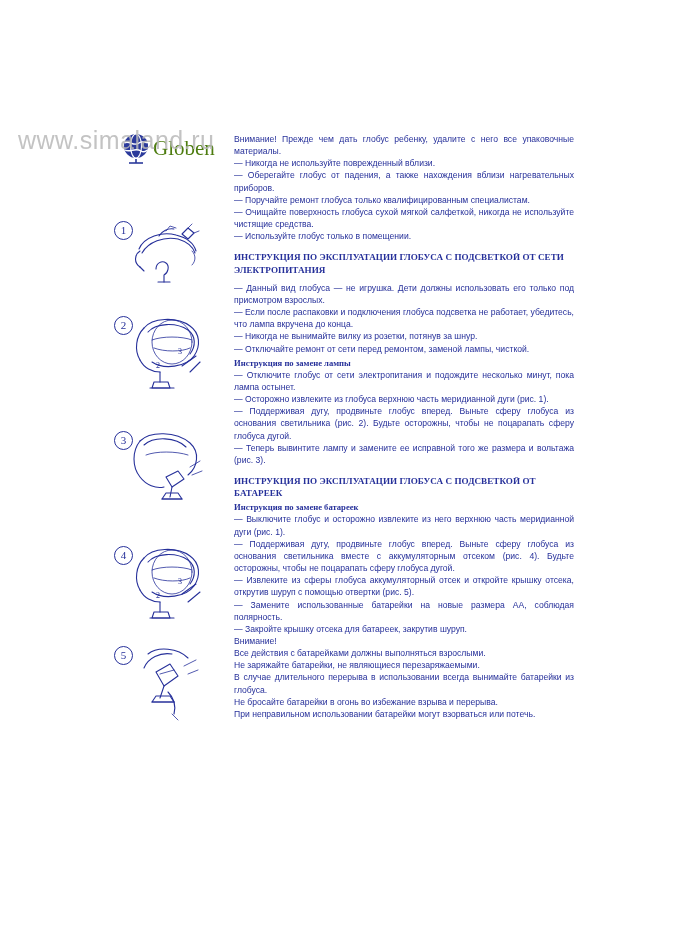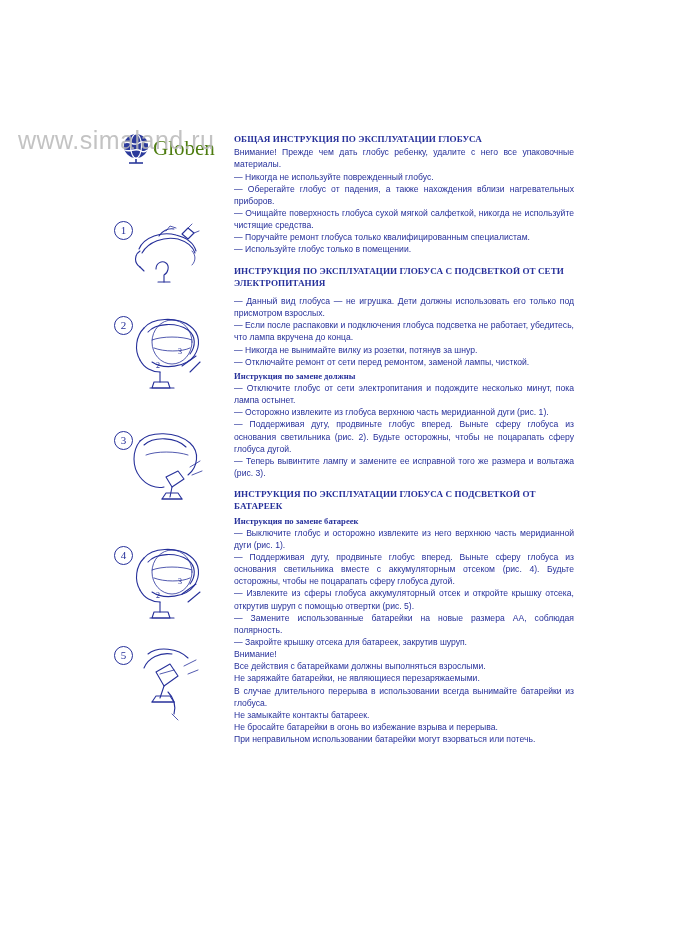--- a/index.html
+++ b/index.html
@@ -251,58 +251,56 @@
         <path class="ln-t" d="M68 74 L74 80"></path>
         <path class="ln-t" d="M80 26 L92 20"></path>
         <path class="ln-t" d="M84 34 L94 30"></path>
       </svg>
     </div>
   </div>
 
   <div class="content">
 
     <div>
-      <div class="h-title">ОБЩАЯ ИНСТРУКЦИЯ ПО ЭКСПЛУАТАЦИИ ГЛОБУСА</div>
       <p class="t">Внимание! Прежде чем дать глобус ребенку, удалите с него все упаковочные материалы.</p>
-      <p class="t">— Никогда не используйте поврежденный глобус.</p>
+      <p class="t">— Никогда не используйте поврежденный вблизи.</p>
       <p class="t">— Оберегайте глобус от падения, а также нахождения вблизи нагревательных приборов.</p>
+      <p class="t">— Поручайте ремонт глобуса только квалифицированным специалистам.</p>
       <p class="t">— Очищайте поверхность глобуса сухой мягкой салфеткой, никогда не используйте чистящие средства.</p>
-      <p class="t">— Поручайте ремонт глобуса только квалифицированным специалистам.</p>
       <p class="t">— Используйте глобус только в помещении.</p>
     </div>
 
     <div class="gap-md"></div>
 
     <div>
       <div class="h-title">ИНСТРУКЦИЯ ПО ЭКСПЛУАТАЦИИ ГЛОБУСА С ПОДСВЕТКОЙ ОТ СЕТИ ЭЛЕКТРОПИТАНИЯ</div>
       <div class="gap-sm"></div>
       <p class="t">— Данный вид глобуса — не игрушка. Дети должны использовать его только под присмотром взрослых.</p>
       <p class="t">— Если после распаковки и подключения глобуса подсветка не работает, убедитесь, что лампа вкручена до конца.</p>
       <p class="t">— Никогда не вынимайте вилку из розетки, потянув за шнур.</p>
       <p class="t">— Отключайте ремонт от сети перед ремонтом, заменой лампы, чисткой.</p>
-      <div class="h-sub">Инструкция по замене должны</div>
+      <div class="h-sub">Инструкция по замене лампы</div>
       <p class="t">— Отключите глобус от сети электропитания и подождите несколько минут, пока лампа остынет.</p>
       <p class="t">— Осторожно извлеките из глобуса верхнюю часть меридианной дуги (рис. 1).</p>
       <p class="t">— Поддерживая дугу, продвиньте глобус вперед. Выньте сферу глобуса из основания светильника (рис. 2). Будьте осторожны, чтобы не поцарапать сферу глобуса дугой.</p>
       <p class="t">— Теперь вывинтите лампу и замените ее исправной того же размера и вольтажа (рис. 3).</p>
     </div>
 
     <div class="gap-md"></div>
 
     <div>
       <div class="h-title">ИНСТРУКЦИЯ ПО ЭКСПЛУАТАЦИИ ГЛОБУСА С ПОДСВЕТКОЙ ОТ БАТАРЕЕК</div>
       <div class="h-sub">Инструкция по замене батареек</div>
       <p class="t">— Выключите глобус и осторожно извлеките из него верхнюю часть меридианной дуги (рис. 1).</p>
       <p class="t">— Поддерживая дугу, продвиньте глобус вперед. Выньте сферу глобуса из основания светильника вместе с аккумуляторным отсеком (рис. 4). Будьте осторожны, чтобы не поцарапать сферу глобуса дугой.</p>
       <p class="t">— Извлеките из сферы глобуса аккумуляторный отсек и откройте крышку отсека, открутив шуруп с помощью отвертки (рис. 5).</p>
       <p class="t">— Замените использованные батарейки на новые размера АА, соблюдая полярность.</p>
       <p class="t">— Закройте крышку отсека для батареек, закрутив шуруп.</p>
       <p class="t">Внимание!</p>
       <p class="t">Все действия с батарейками должны выполняться взрослыми.</p>
       <p class="t">Не заряжайте батарейки, не являющиеся перезаряжаемыми.</p>
       <p class="t">В случае длительного перерыва в использовании всегда вынимайте батарейки из глобуса.</p>
-      <p class="t">Не замыкайте контакты батареек.</p>
       <p class="t">Не бросайте батарейки в огонь во избежание взрыва и перерыва.</p>
       <p class="t">При неправильном использовании батарейки могут взорваться или потечь.</p>
     </div>
 
   </div>
 </div>
 
 </body></html>

